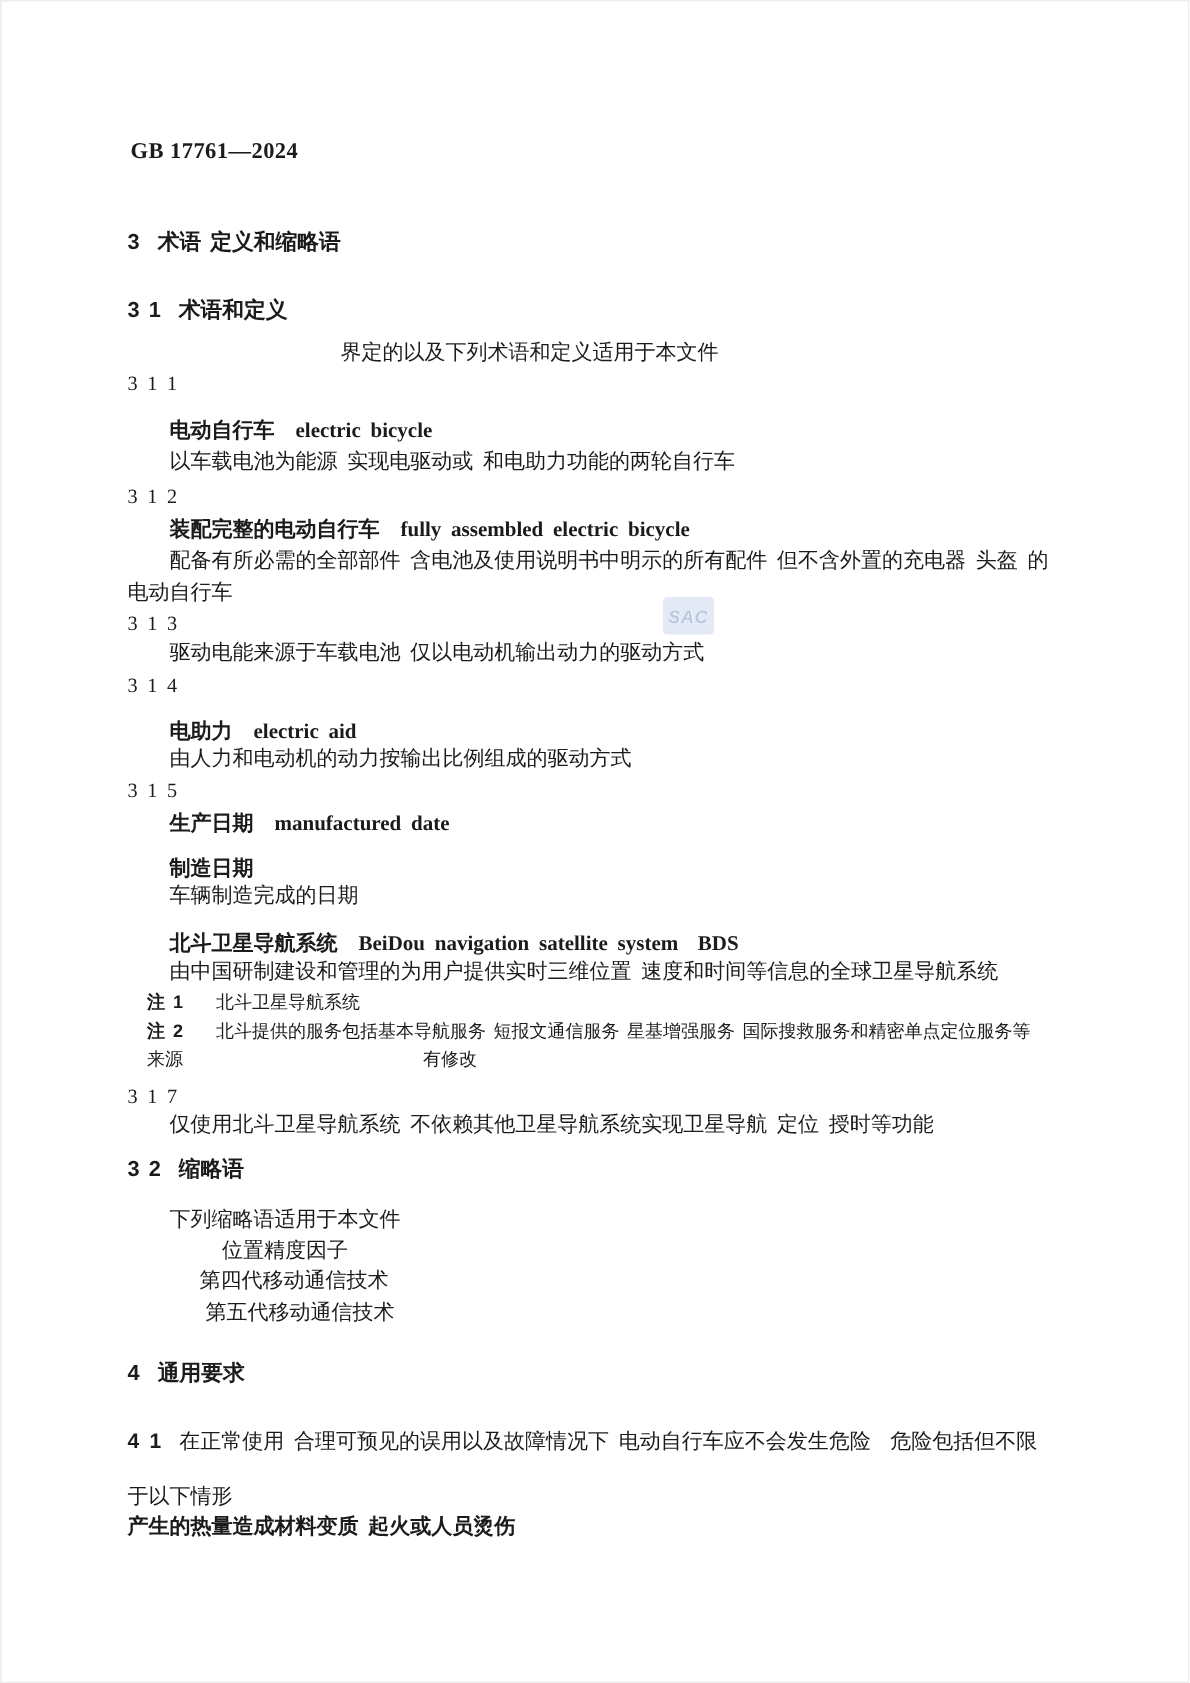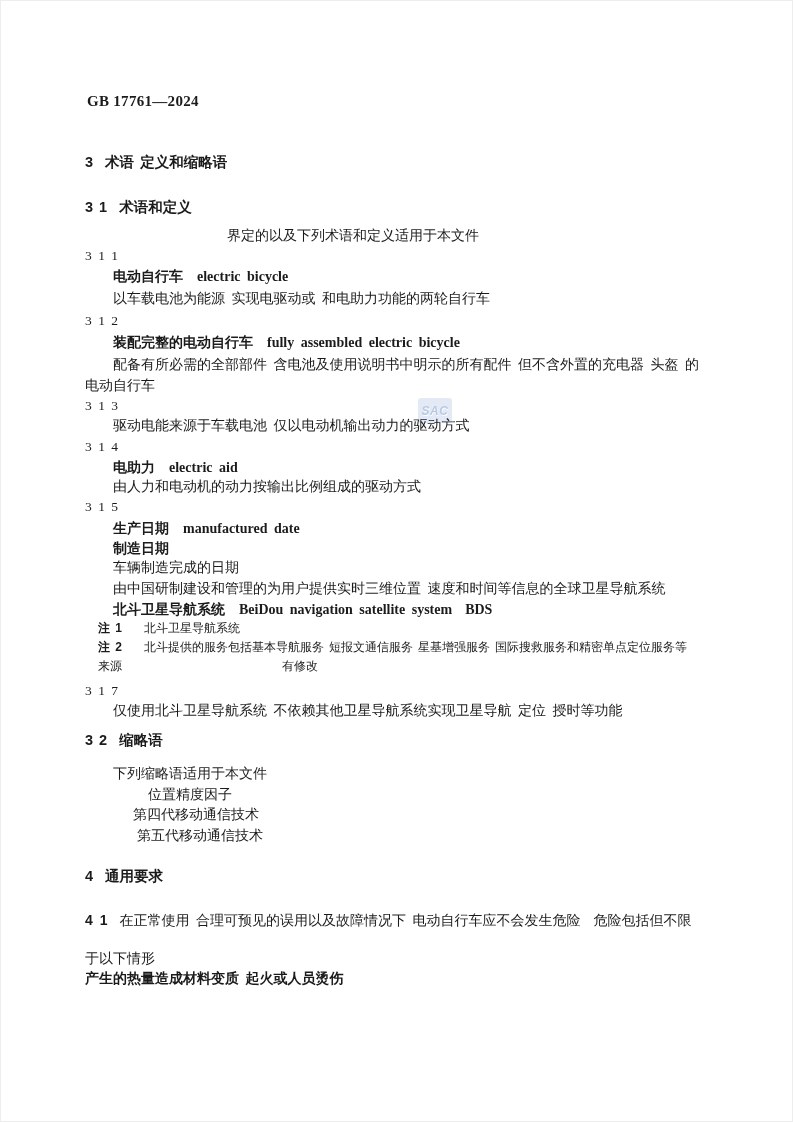--- a/index.html
+++ b/index.html
@@ -6,34 +6,34 @@
   .page{position:relative;width:793px;height:1122px;background:#ffffff;overflow:hidden;
         font-family:"Liberation Serif","DejaVu Serif",serif;color:#1b1b1b;
         box-shadow:inset 0 0 0 1px #ededed;}
   .doc-header{position:absolute;left:87px;top:93px;font-size:15px;font-weight:bold;
         letter-spacing:0.3px;white-space:pre;}
   .content{position:absolute;left:85px;top:115px;width:660px;}
   .line{white-space:pre;font-size:14px;height:20px;line-height:20px;word-spacing:3px;}
   .heading1,.heading2{font-weight:bold;font-size:14.5px;word-spacing:2px;
         font-family:"Liberation Sans","DejaVu Sans",sans-serif;}
   .cnum{font-size:13.5px;}
-  .term-line{margin-left:28px;font-weight:bold;}
+  .term-line{margin-left:28px;font-weight:bold;margin-top:10px;}
   .term-zh{font-family:"Liberation Sans","DejaVu Sans",sans-serif;}
   .term-en{margin-left:14px;font-family:"Liberation Serif","DejaVu Serif",serif;}
   .intro{margin-left:142px;}
   .def{margin-left:28px;}
   .def-cont{margin-left:0;}
   .note-line,.source-line{font-size:12px;height:19px;line-height:19px;margin-left:13px;word-spacing:2px;}
   .note-label{font-weight:bold;font-family:"Liberation Sans","DejaVu Sans",sans-serif;margin-right:22px;}
   .source-right{margin-left:160px;}
   .abbr-line{}
   .list-line{font-weight:bold;}
   .clause-line .clause-num{font-weight:bold;margin-right:12px;
         font-family:"Liberation Sans","DejaVu Sans",sans-serif;}
-  .watermark{position:absolute;left:418px;top:398px;width:34px;height:25px;
+  .watermark{position:absolute;left:442px;top:398px;width:34px;height:25px;
         background:#e3eaf5;border-radius:3px;display:flex;align-items:center;justify-content:center;
         color:#b9c9e2;font-style:italic;font-weight:bold;font-size:12px;letter-spacing:0.5px;
         font-family:"Liberation Sans","DejaVu Sans",sans-serif;text-shadow:0.5px 0.5px 0 #ffffff;}
 </style>
 </head>
 <body>
 
 <div class="page">
   <div class="doc-header">GB 17761—2024</div>
 
@@ -52,22 +52,22 @@
       <div class="line def-cont" style="margin-top: 1px;">电动自行车</div>
       <div class="line cnum">3 1 3</div>
       <div class="line def">驱动电能来源于车载电池 仅以电动机输出动力的驱动方式</div>
       <div class="line cnum" style="margin-top: 1px;">3 1 4</div>
       <div class="line term-line"><span class="term-zh">电助力</span><span class="term-en">electric aid</span></div>
       <div class="line def">由人力和电动机的动力按输出比例组成的驱动方式</div>
       <div class="line cnum">3 1 5</div>
       <div class="line term-line" style="margin-top: 1px;"><span class="term-zh">生产日期</span><span class="term-en">manufactured date</span></div>
       <div class="line term-line"><span class="term-zh">制造日期</span></div>
       <div class="line def">车辆制造完成的日期</div>
+      <div class="line term-line"><span class="term-zh">北斗卫星导航系统</span><span class="term-en">BeiDou navigation satellite system  BDS</span></div>
       <div class="line def" style="margin-top: 1px;">由中国研制建设和管理的为用户提供实时三维位置 速度和时间等信息的全球卫星导航系统</div>
-      <div class="line term-line"><span class="term-zh">北斗卫星导航系统</span><span class="term-en">BeiDou navigation satellite system  BDS</span></div>
       <div class="line note-line"><span class="note-label">注 1</span><span class="note-text">北斗卫星导航系统</span></div>
       <div class="line note-line"><span class="note-label">注 2</span><span class="note-text">北斗提供的服务包括基本导航服务 短报文通信服务 星基增强服务 国际搜救服务和精密单点定位服务等</span></div>
       <div class="line source-line"><span class="source-left">来源</span><span class="source-right">有修改</span></div>
       <div class="line cnum" style="margin-top: 5px;">3 1 7</div>
       <div class="line def">仅使用北斗卫星导航系统 不依赖其他卫星导航系统实现卫星导航 定位 授时等功能</div>
       <div class="line heading2" style="margin-top: 9px;">3 2  缩略语</div>
       <div class="line def" style="margin-top: 14px;">下列缩略语适用于本文件</div>
       <div class="line abbr-line" style="margin-top: 1px; margin-left: 63px;">位置精度因子</div>
       <div class="line abbr-line" style="margin-left: 48px;">第四代移动通信技术</div>
       <div class="line abbr-line" style="margin-top: 1px; margin-left: 52px;">第五代移动通信技术</div>

